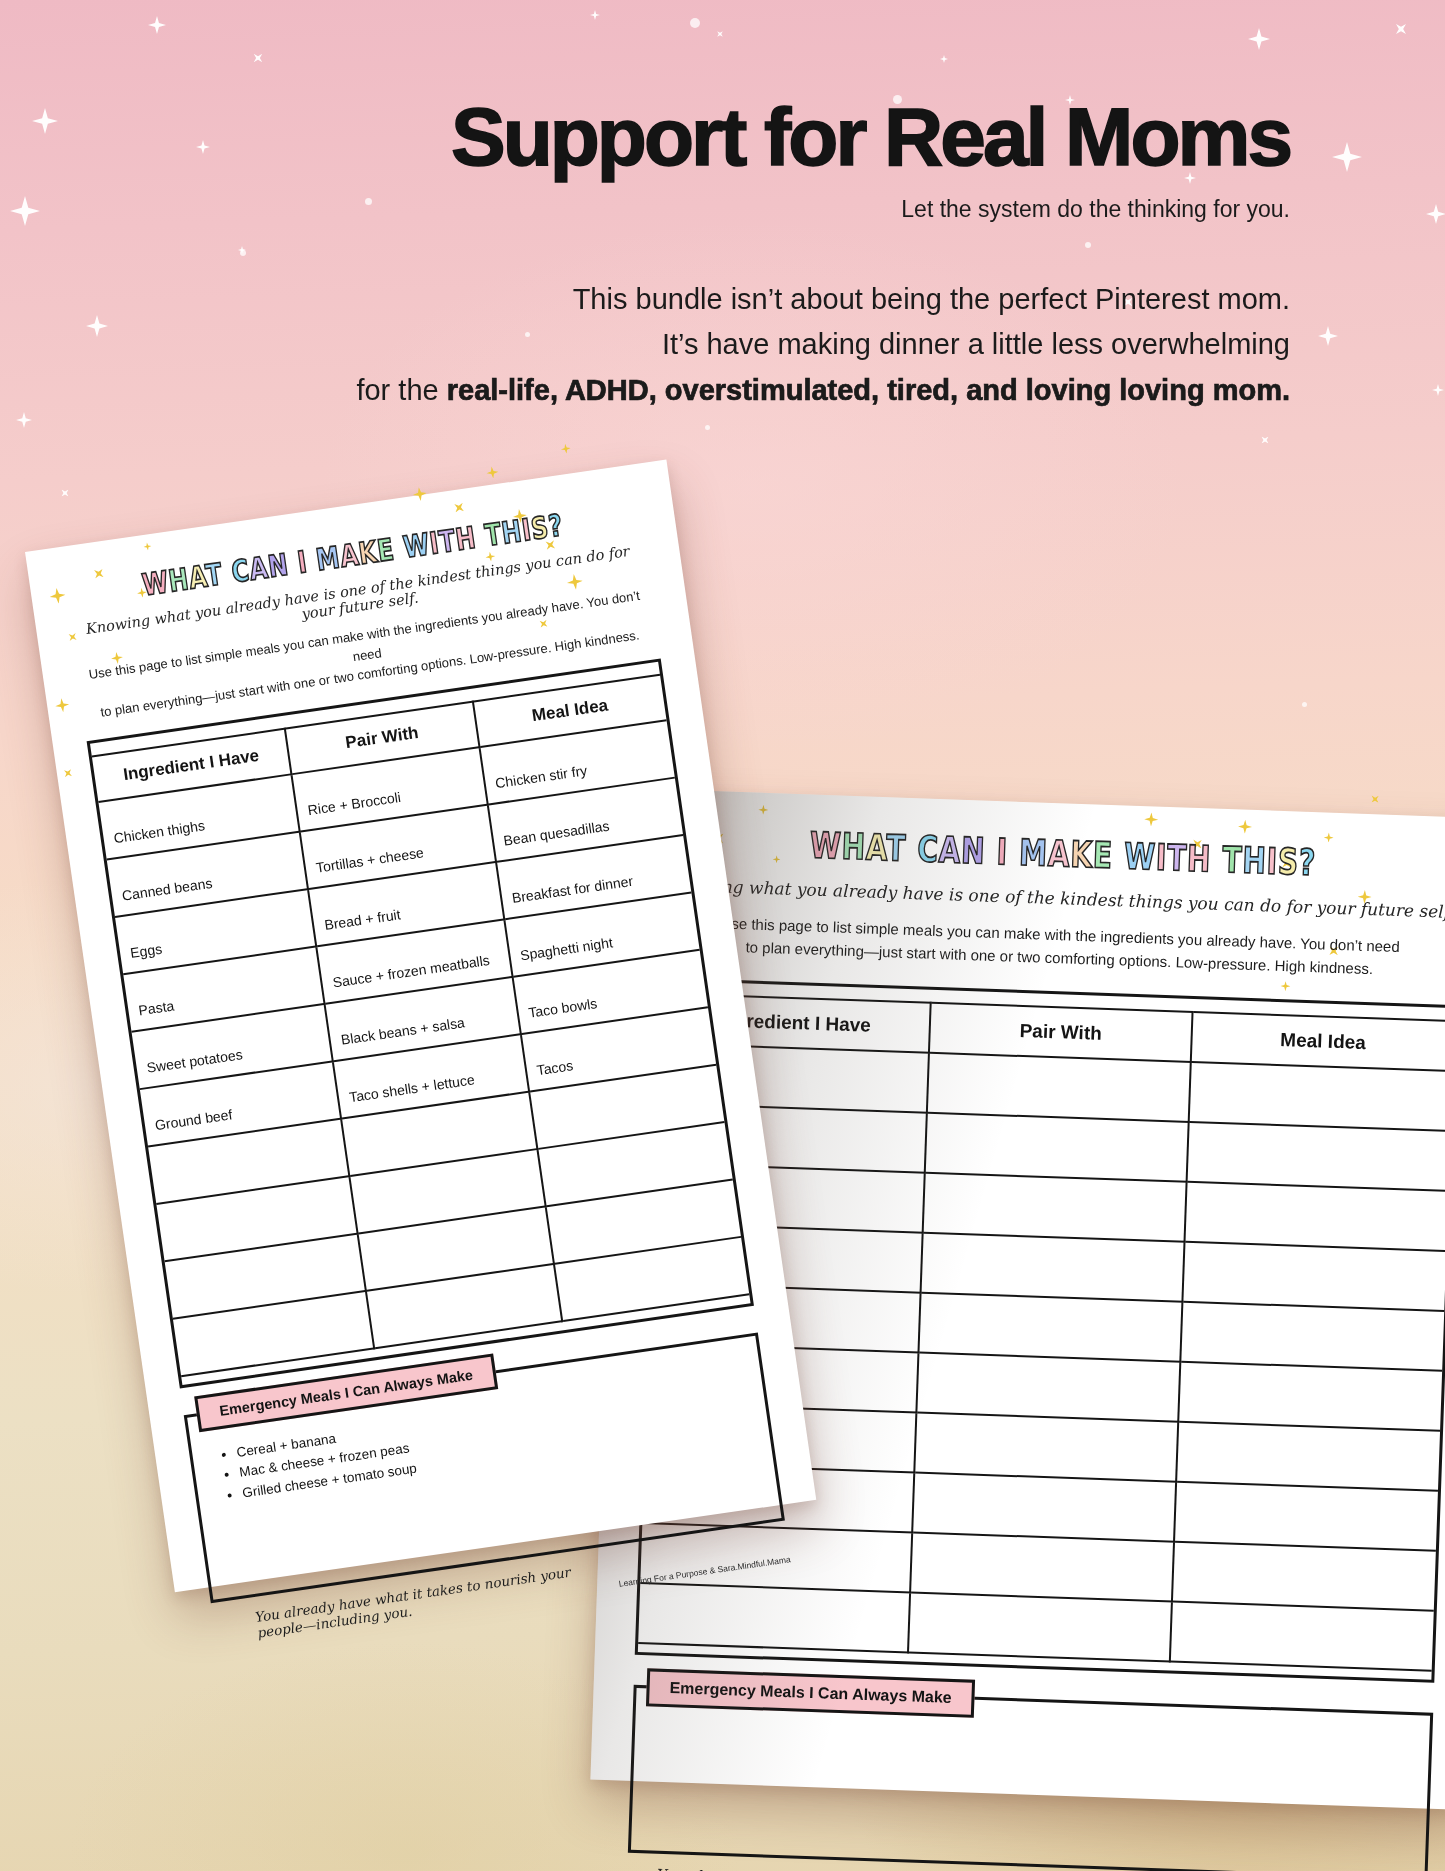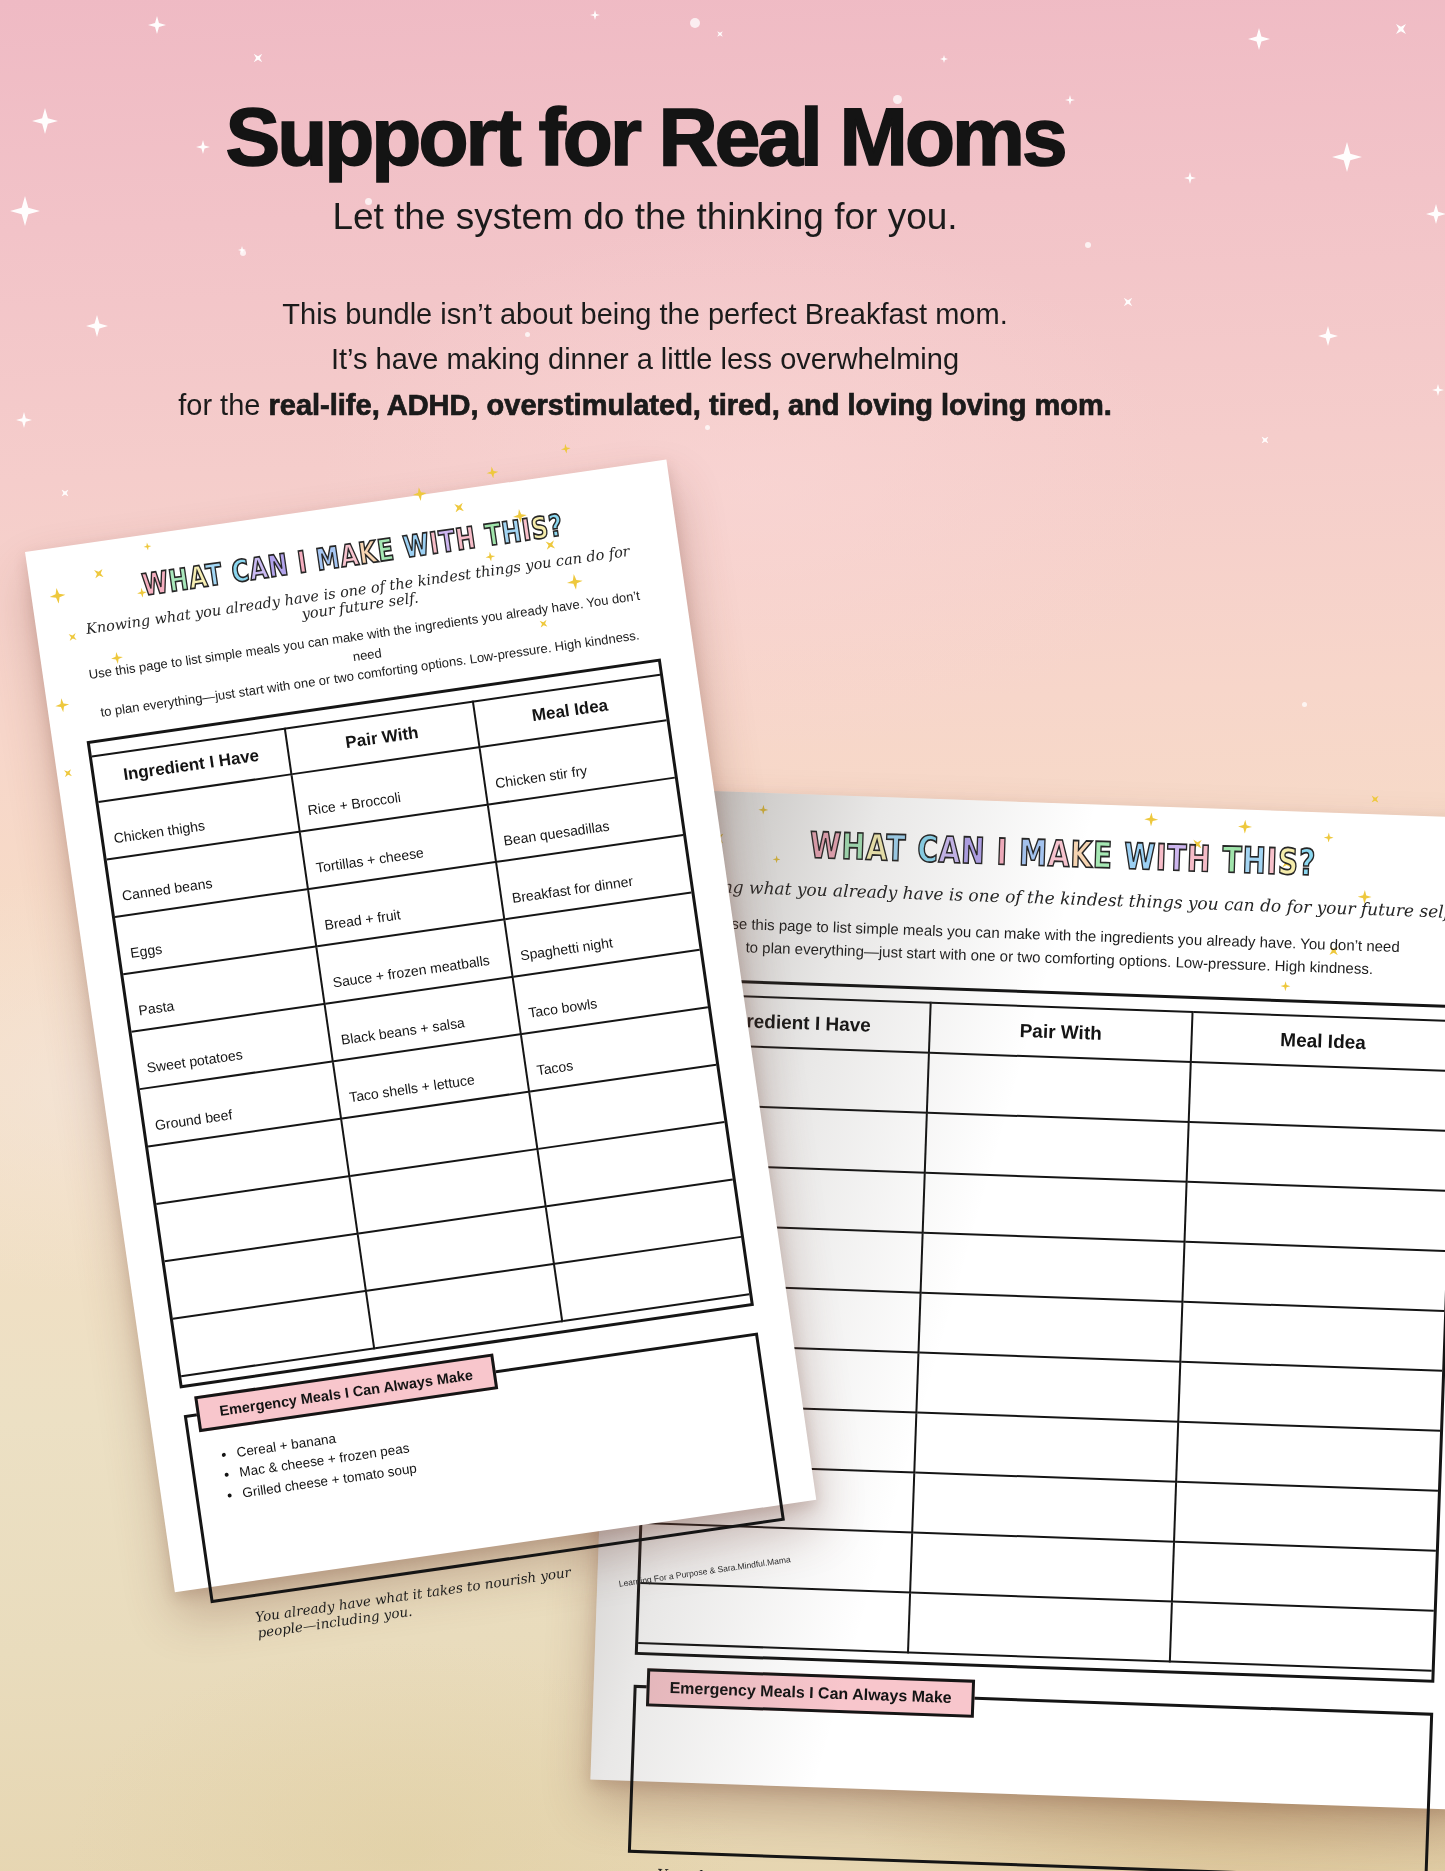--- a/index.html
+++ b/index.html
@@ -12,23 +12,23 @@
       radial-gradient(ellipse 560px 340px at 86% 94%, rgba(203,170,112,.5), rgba(203,170,112,0) 72%),
       radial-gradient(ellipse 480px 300px at 28% 99%, rgba(222,205,158,.45), rgba(222,205,158,0) 70%),
       linear-gradient(178deg,#efbac4 0%,#f2c3c8 12%,#f5cdcb 25%,#f7d6ca 38%,#f6dcc6 50%,#f2dfc4 62%,#ece0c4 74%,#e9dcbd 86%,#e6d5b0 100%);
   }
   .star{position:absolute;clip-path:polygon(50% 0,61% 39%,100% 50%,61% 61%,50% 100%,39% 61%,0 50%,39% 39%);}
   .star-white{background:#ffffff;opacity:.96;}
   .dot{position:absolute;border-radius:50%;background:rgba(255,255,255,.75);}
   .gold{background:#eec83d;
     filter:drop-shadow(.7px 0 0 #77611a) drop-shadow(-.7px 0 0 #77611a) drop-shadow(0 .7px 0 #77611a) drop-shadow(0 -.7px 0 #77611a);}
   
-  .header{position:absolute;top:94px;left:0;width:1290px;text-align:center;z-index:1;}
+  .header{position:absolute;top:94px;left:0;width:1290px;text-align:right;z-index:1;}
   .h1{font-size:82px;font-weight:700;letter-spacing:-3px;-webkit-text-stroke:1.6px #141414;line-height:1.05;}
-  .sub{font-size:37px;margin-top:16px;color:#1b1b1b;}
+  .sub{font-size:23px;margin-top:16px;color:#1b1b1b;}
   .body-copy{margin-top:54px;font-size:29px;line-height:1.56;color:#1b1b1b;}
   .body-copy strong{font-weight:700;-webkit-text-stroke:.7px #141414;}
   
   .sheet{position:absolute;background:#fff;display:flex;flex-direction:column;
     box-shadow:0 26px 48px rgba(110,60,45,.30),0 6px 14px rgba(110,60,45,.18);}
   .sheet > *{position:relative;z-index:1;}
   .sheet-left{left:25px;top:552px;width:580px;height:1005px;padding:30px 34px 16px;
     transform:rotate(-8.2deg);transform-origin:top left;z-index:3;}
   .sheet-right{left:625px;top:788px;width:800px;height:950px;padding:26px 40px 16px;
     transform:rotate(2deg);transform-origin:top left;z-index:2;}
@@ -120,21 +120,21 @@
       <div class="dot" style="left: 690px; top: 18px; width: 10px; height: 10px;"></div>
       <div class="dot" style="left: 1302px; top: 702px; width: 5px; height: 5px;"></div>
       <div class="dot" style="left: 240px; top: 250px; width: 6px; height: 6px;"></div>
       <div class="dot" style="left: 1180px; top: 1645px; width: 9px; height: 9px;"></div>
     </div>
 
   <div class="header">
     <div class="h1">Support for Real Moms</div>
     <div class="sub">Let the system do the thinking for you.</div>
     <div class="body-copy">
-      <div>This bundle isn’t about being the perfect Breakfast mom.</div>
+      <div>This bundle isn’t about being the perfect Pinterest mom.</div>
       <div>It’s have making dinner a little less overwhelming</div>
       <div><span>for the </span><strong>real-life, ADHD, overstimulated, tired, and loving loving mom.</strong></div>
     </div>
   </div>
 
   <section class="sheet sheet-right" id="sheet-blank">
     <div class="gold-stars">
         <div class="star gold" style="left: 40px; top: 18px; width: 18px; height: 18px;"></div>
         <div class="star gold" style="left: 88px; top: 40px; width: 14px; height: 14px; transform: rotate(45deg);"></div>
         <div class="star gold" style="left: 134px; top: 12px; width: 10px; height: 10px;"></div>

